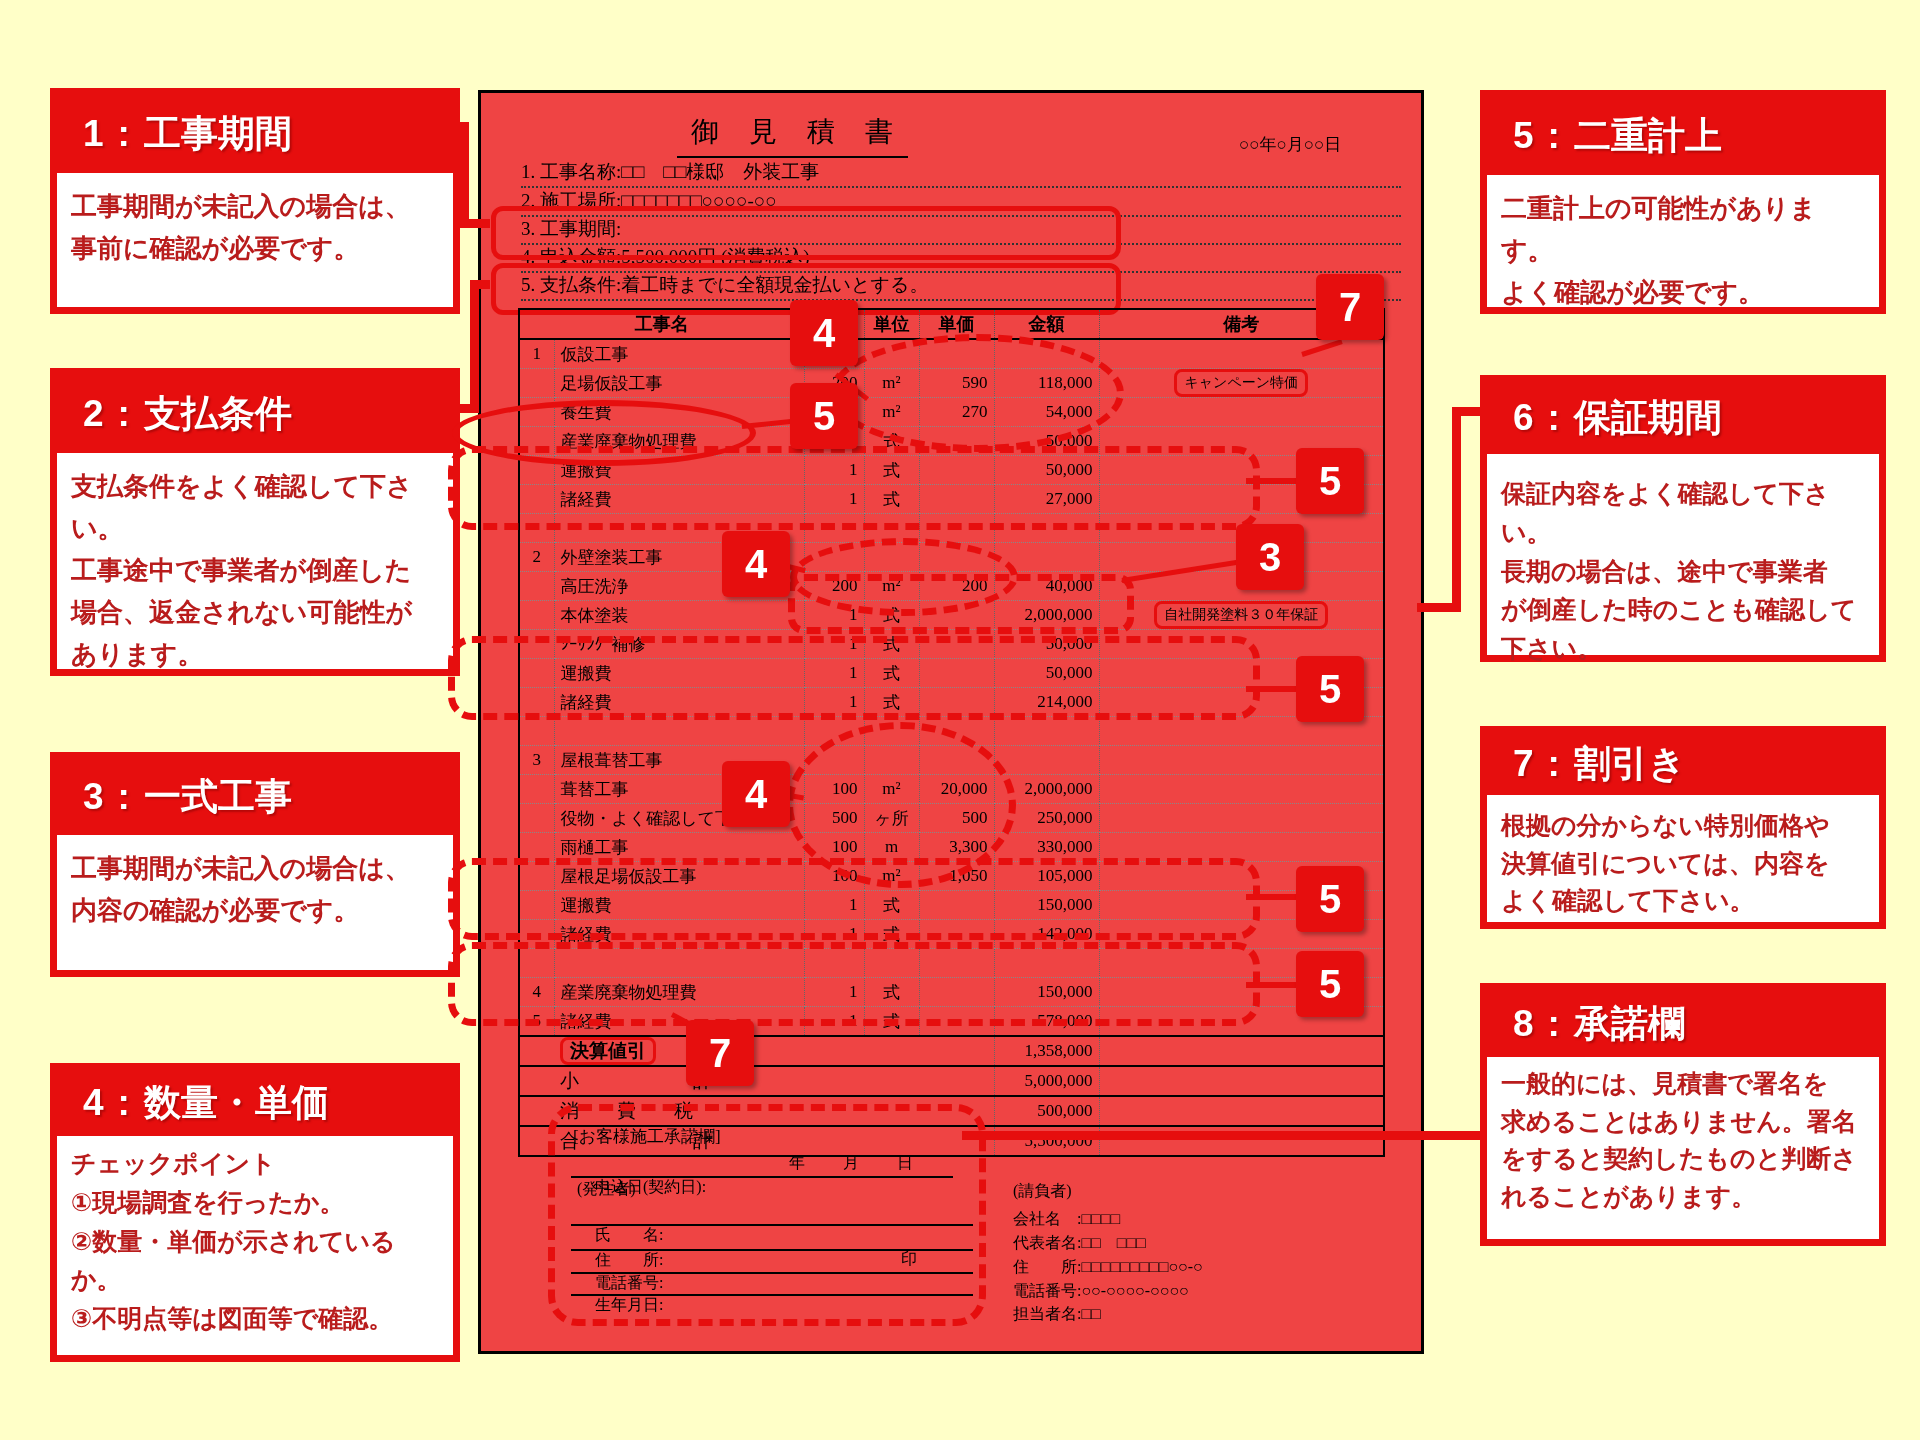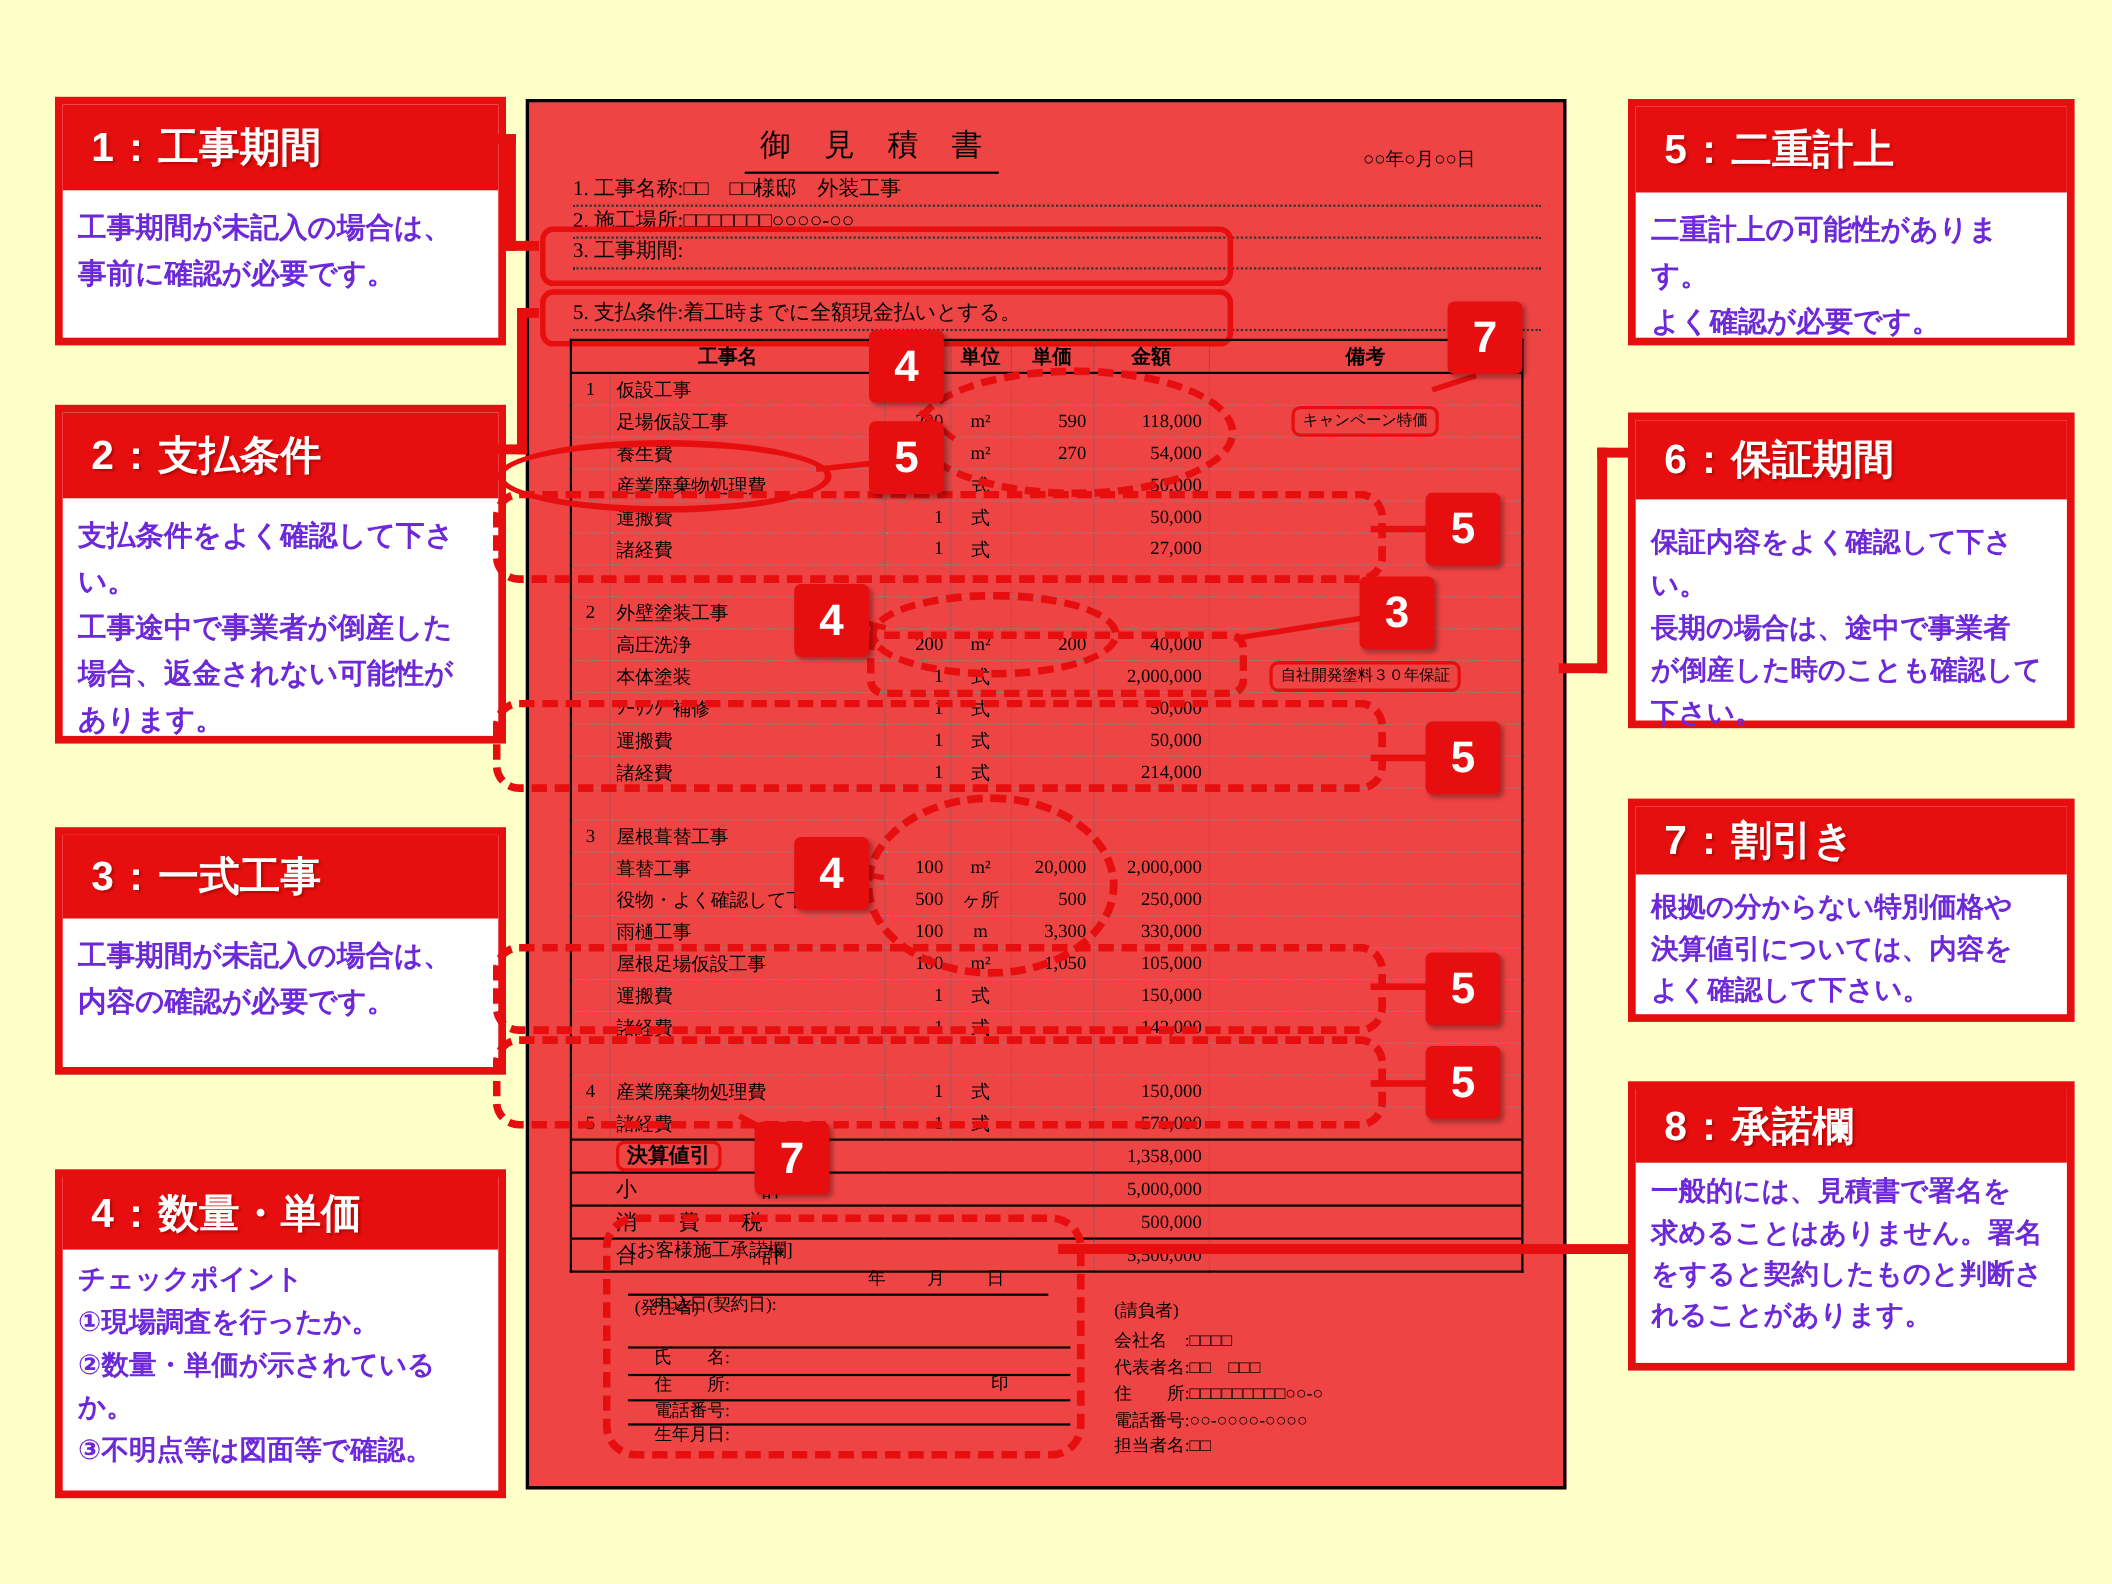--- a/index.html
+++ b/index.html
@@ -46,21 +46,21 @@
   .inkan{position:absolute;left:330px;}
   .con-line{position:absolute;left:532px;font-size:16px;white-space:pre;}
 
   
   .callout{position:absolute;border:7px solid #E60E0E;background:#fff;z-index:2;}
   .co-head{background:#E60E0E;color:#fff;font-weight:bold;font-size:37px;
            padding-left:26px;display:flex;align-items:center;
            text-shadow:2px 2px 2px rgba(120,0,0,.45);white-space:pre;}
   .co-colon{margin:0 14px;}
   .co-body{padding:12px 14px;font-size:26px;font-weight:bold;line-height:1.62;
-           white-space:pre-line;color:#6d28d9;overflow:hidden;}
+           white-space:pre-line;color:#b91c1c;overflow:hidden;}
 
   
   .dash-rect{position:absolute;border:7px dashed #E60E0E;border-radius:24px;z-index:3;}
   .dash-ellipse{position:absolute;border:7px dashed #E60E0E;border-radius:50%;z-index:3;}
   .solid-ellipse{position:absolute;border:6px solid #E60E0E;border-radius:50%;z-index:3;}
   .badge{position:absolute;width:68px;height:66px;background:#E60E0E;color:#fff;
          font-family:"Liberation Sans",sans-serif;font-size:40px;font-weight:bold;
          display:flex;align-items:center;justify-content:center;border-radius:6px;
          box-shadow:3px 3px 4px rgba(0,0,0,.3);z-index:4;}
   .rline{position:absolute;background:#E60E0E;z-index:3;transform-origin:left center;}
@@ -70,20 +70,21 @@
 
 <div class="page">
 
   <div class="sheet">
     <div class="doc-title">御　見　積　書</div>
     <div class="doc-date">○○年○月○○日</div>
 
     <div class="hline" style="top:64px">1. 工事名称:□□　□□様邸　外装工事</div>
     <div class="hline" style="top:93px">2. 施工場所:□□□□□□□○○○○-○○</div>
     <div class="hline" style="top:121px">3. 工事期間:</div>
+    <div class="hline" style="top:149px">4. 申込金額:5,500,000円 (消費税込)</div>
     <div class="hline" style="top:177px">5. 支払条件:着工時までに全額現金払いとする。</div>
 
     <div class="redbox" style="left:10px;top:113px;width:620px;height:44px"></div>
     <div class="redbox" style="left:10px;top:170px;width:620px;height:42px"></div>
 
     <table class="est">
       <colgroup>
         <col style="width:35px">
           <col style="width:250px">
           <col style="width:60px">

